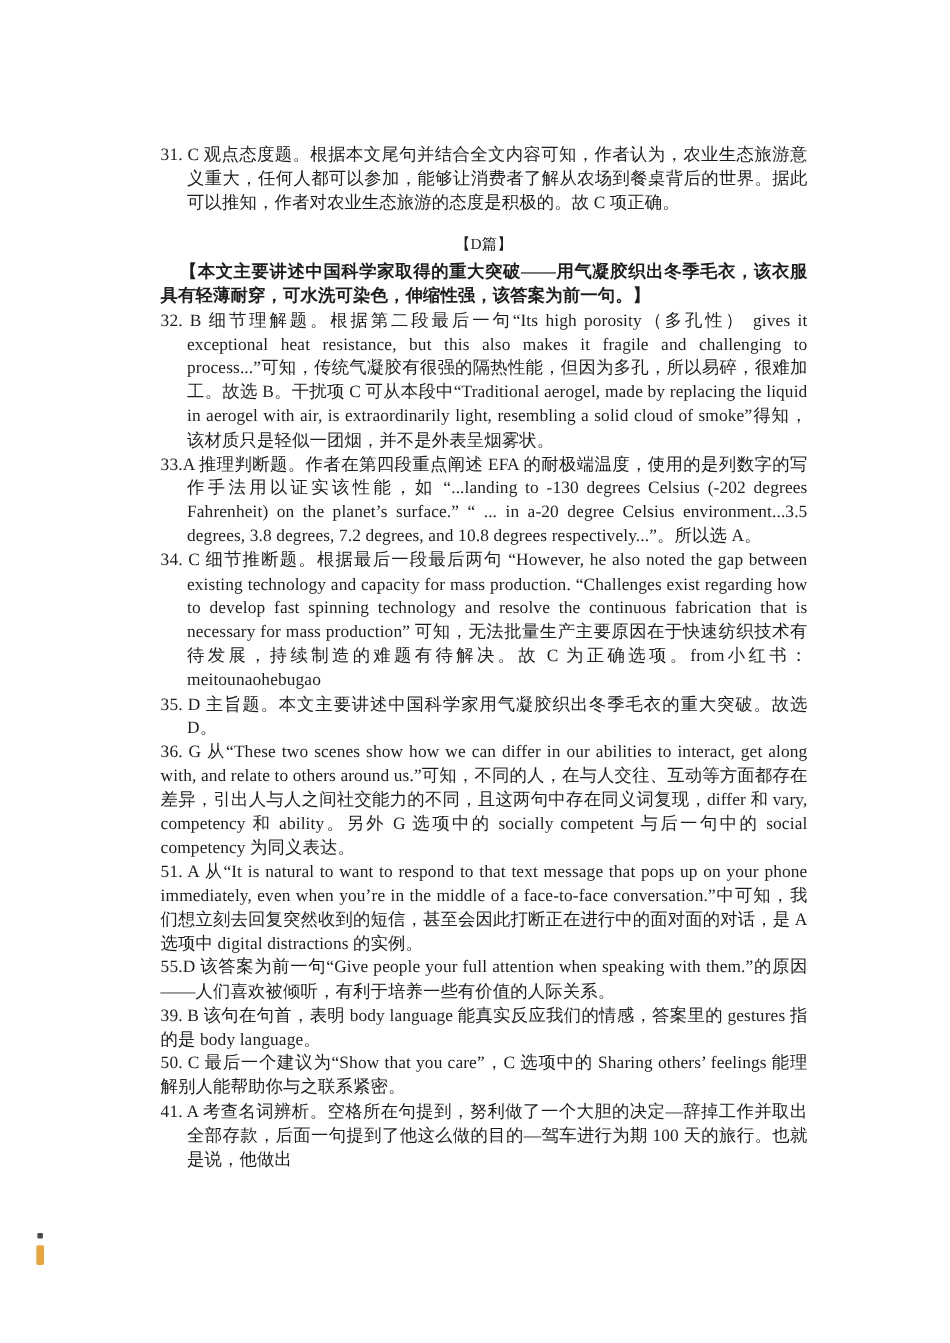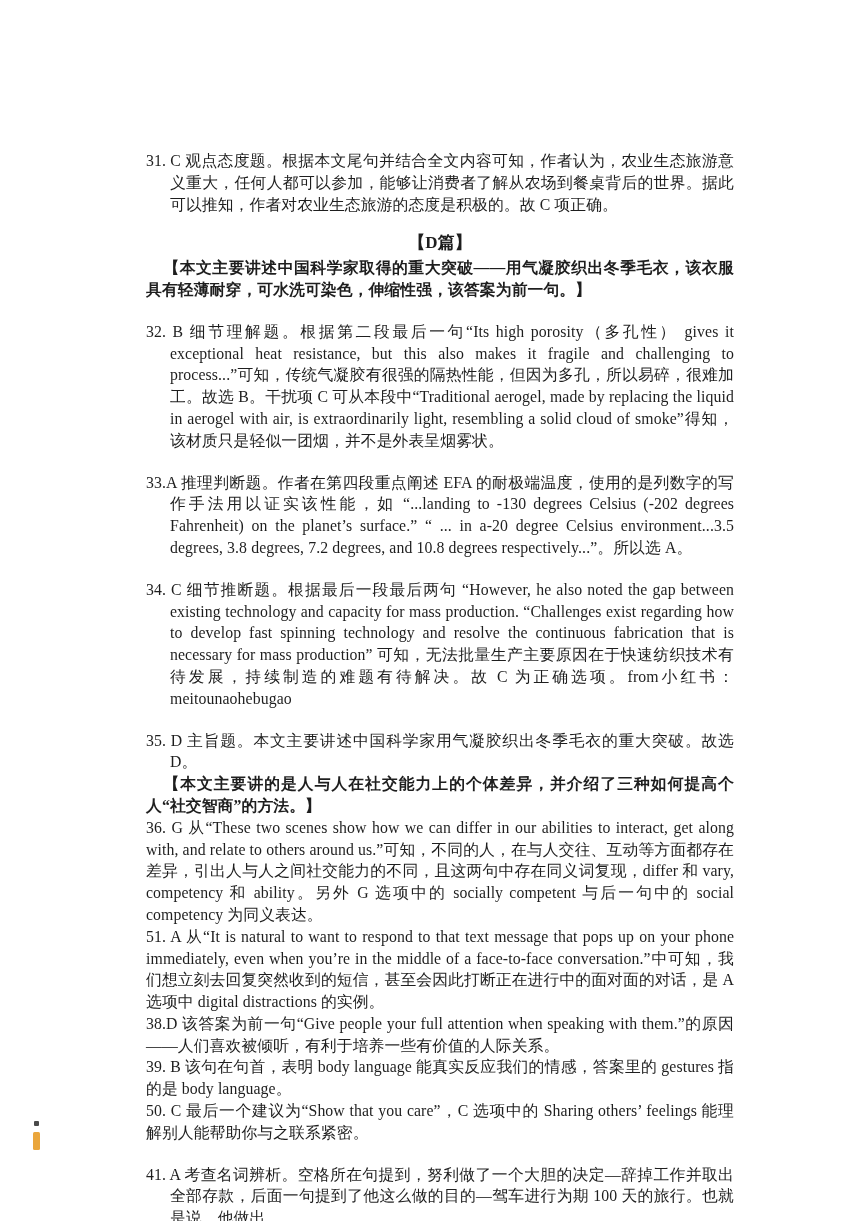--- a/index.html
+++ b/index.html
@@ -19,30 +19,29 @@
     width: 588px;
     font-size: 15.8px;
     line-height: 21.8px;
     text-align: justify;
     letter-spacing: 0.1px;
   }
   .block { margin: 0; }
   .item-hanging {
     padding-left: 24px;
     text-indent: -24px;
-    margin-top: 20px;
   }
   .item-flush {
     padding-left: 0;
     text-indent: 0;
   }
   .heading {
     text-align: center;
-    font-weight: bold;
-    font-size: 17px;
+    font-weight: normal;
+    font-size: 14px;
     margin-top: 17px;
     margin-bottom: 3px;
     text-indent: 0;
   }
   .summary {
     font-weight: bold;
     text-indent: 1.1em;
   }
   .scan-dot {
     position: absolute;
@@ -76,27 +75,26 @@
 
   <div class="block item-hanging">32. B 细节理解题。根据第二段最后一句“Its high porosity（多孔性） gives it exceptional heat resistance, but this also makes it fragile and challenging to process...”可知，传统气凝胶有很强的隔热性能，但因为多孔，所以易碎，很难加工。故选 B。干扰项 C 可从本段中“Traditional aerogel, made by replacing the liquid in aerogel with air, is extraordinarily light, resembling a solid cloud of smoke”得知，该材质只是轻似一团烟，并不是外表呈烟雾状。</div>
 
   <div class="block item-hanging">33.A 推理判断题。作者在第四段重点阐述 EFA 的耐极端温度，使用的是列数字的写作手法用以证实该性能，如 “...landing to -130 degrees Celsius (-202 degrees Fahrenheit) on the planet’s surface.” “ ... in a-20 degree Celsius environment...3.5 degrees, 3.8 degrees, 7.2 degrees, and 10.8 degrees respectively...”。所以选 A。</div>
 
   <div class="block item-hanging">34. C 细节推断题。根据最后一段最后两句 “However, he also noted the gap between existing technology and capacity for mass production. “Challenges exist regarding how to develop fast spinning technology and resolve the continuous fabrication that is necessary for mass production” 可知，无法批量生产主要原因在于快速纺织技术有待发展，持续制造的难题有待解决。故 C 为正确选项。from小红书：meitounaohebugao</div>
 
   <div class="block item-hanging">35. D 主旨题。本文主要讲述中国科学家用气凝胶织出冬季毛衣的重大突破。故选 D。</div>
 
 
-  <div class="block summary">【本文主要讲的是人与人在社交能力上的个体差异，并介绍了三种如何提高个人“社交智商”的方法。】</div>
 
   <div class="block item-flush">36. G 从“These two scenes show how we can differ in our abilities to interact, get along with, and relate to others around us.”可知，不同的人，在与人交往、互动等方面都存在差异，引出人与人之间社交能力的不同，且这两句中存在同义词复现，differ 和 vary, competency 和 ability。另外 G 选项中的 socially competent 与后一句中的 social competency 为同义表达。</div>
 
   <div class="block item-flush">51. A 从“It is natural to want to respond to that text message that pops up on your phone immediately, even when you’re in the middle of a face-to-face conversation.”中可知，我们想立刻去回复突然收到的短信，甚至会因此打断正在进行中的面对面的对话，是 A 选项中 digital distractions 的实例。</div>
 
-  <div class="block item-flush">38.D 该答案为前一句“Give people your full attention when speaking with them.”的原因——人们喜欢被倾听，有利于培养一些有价值的人际关系。</div>
+  <div class="block item-flush">55.D 该答案为前一句“Give people your full attention when speaking with them.”的原因——人们喜欢被倾听，有利于培养一些有价值的人际关系。</div>
 
   <div class="block item-flush">39. B 该句在句首，表明 body language 能真实反应我们的情感，答案里的 gestures 指的是 body language。</div>
 
   <div class="block item-flush">50. C 最后一个建议为“Show that you care”，C 选项中的 Sharing others’ feelings 能理解别人能帮助你与之联系紧密。</div>
 
 
 
   <div class="block item-hanging">41. A 考查名词辨析。空格所在句提到，努利做了一个大胆的决定—辞掉工作并取出全部存款，后面一句提到了他这么做的目的—驾车进行为期 100 天的旅行。也就是说，他做出</div>
 
 </div>

